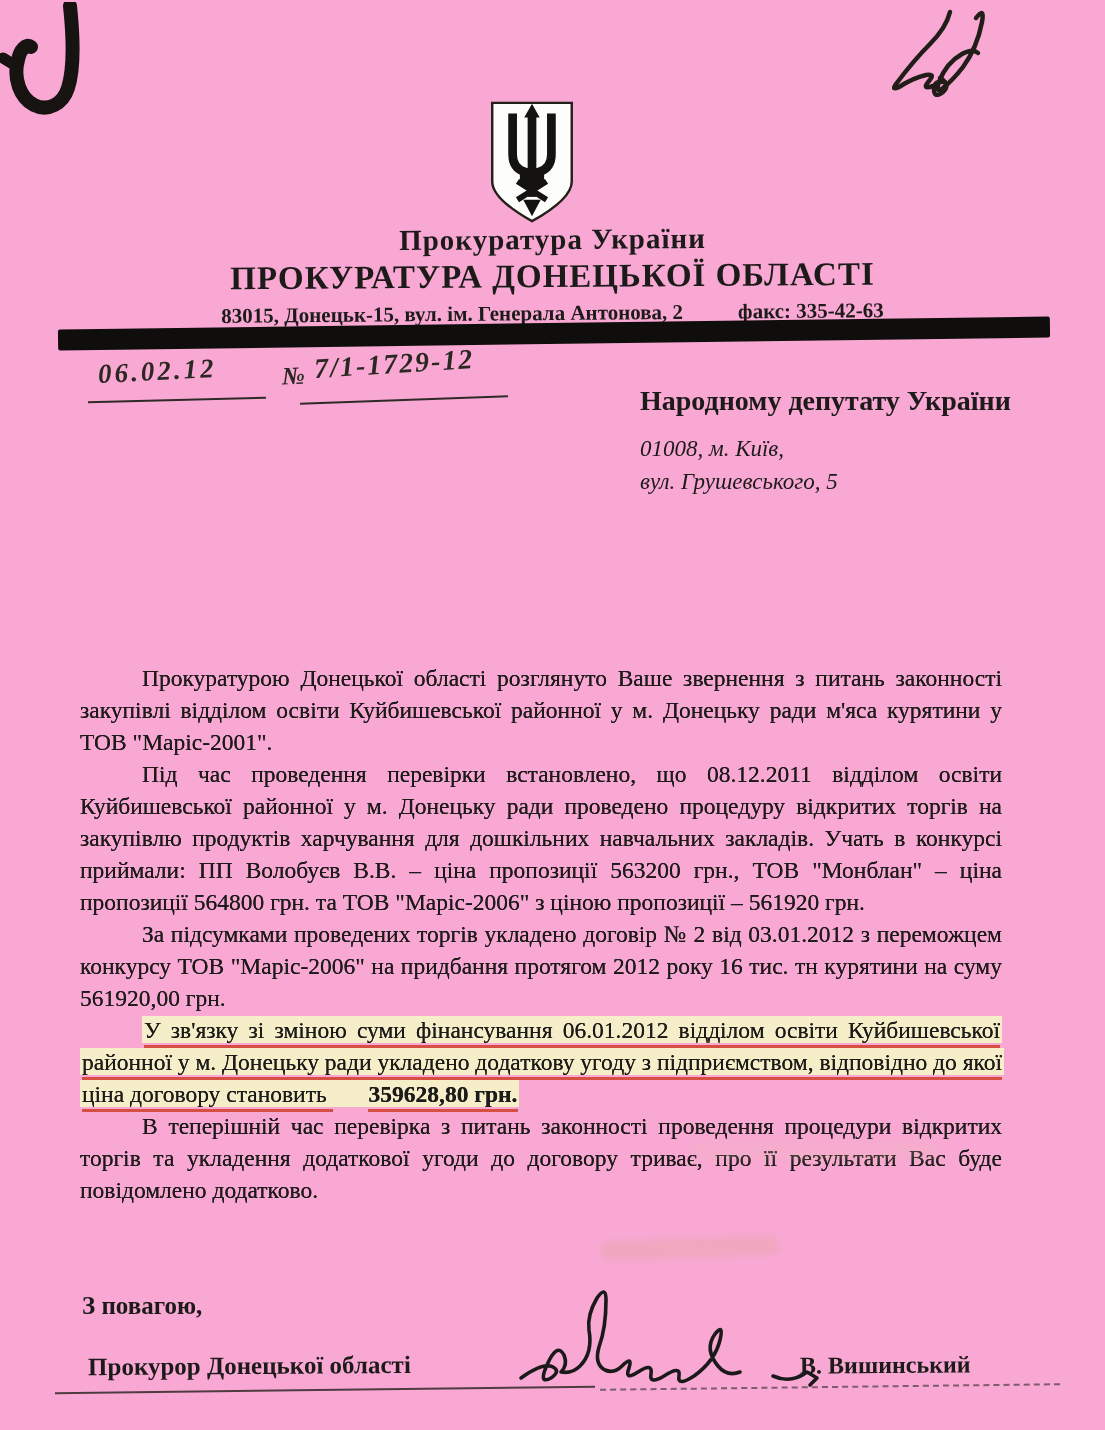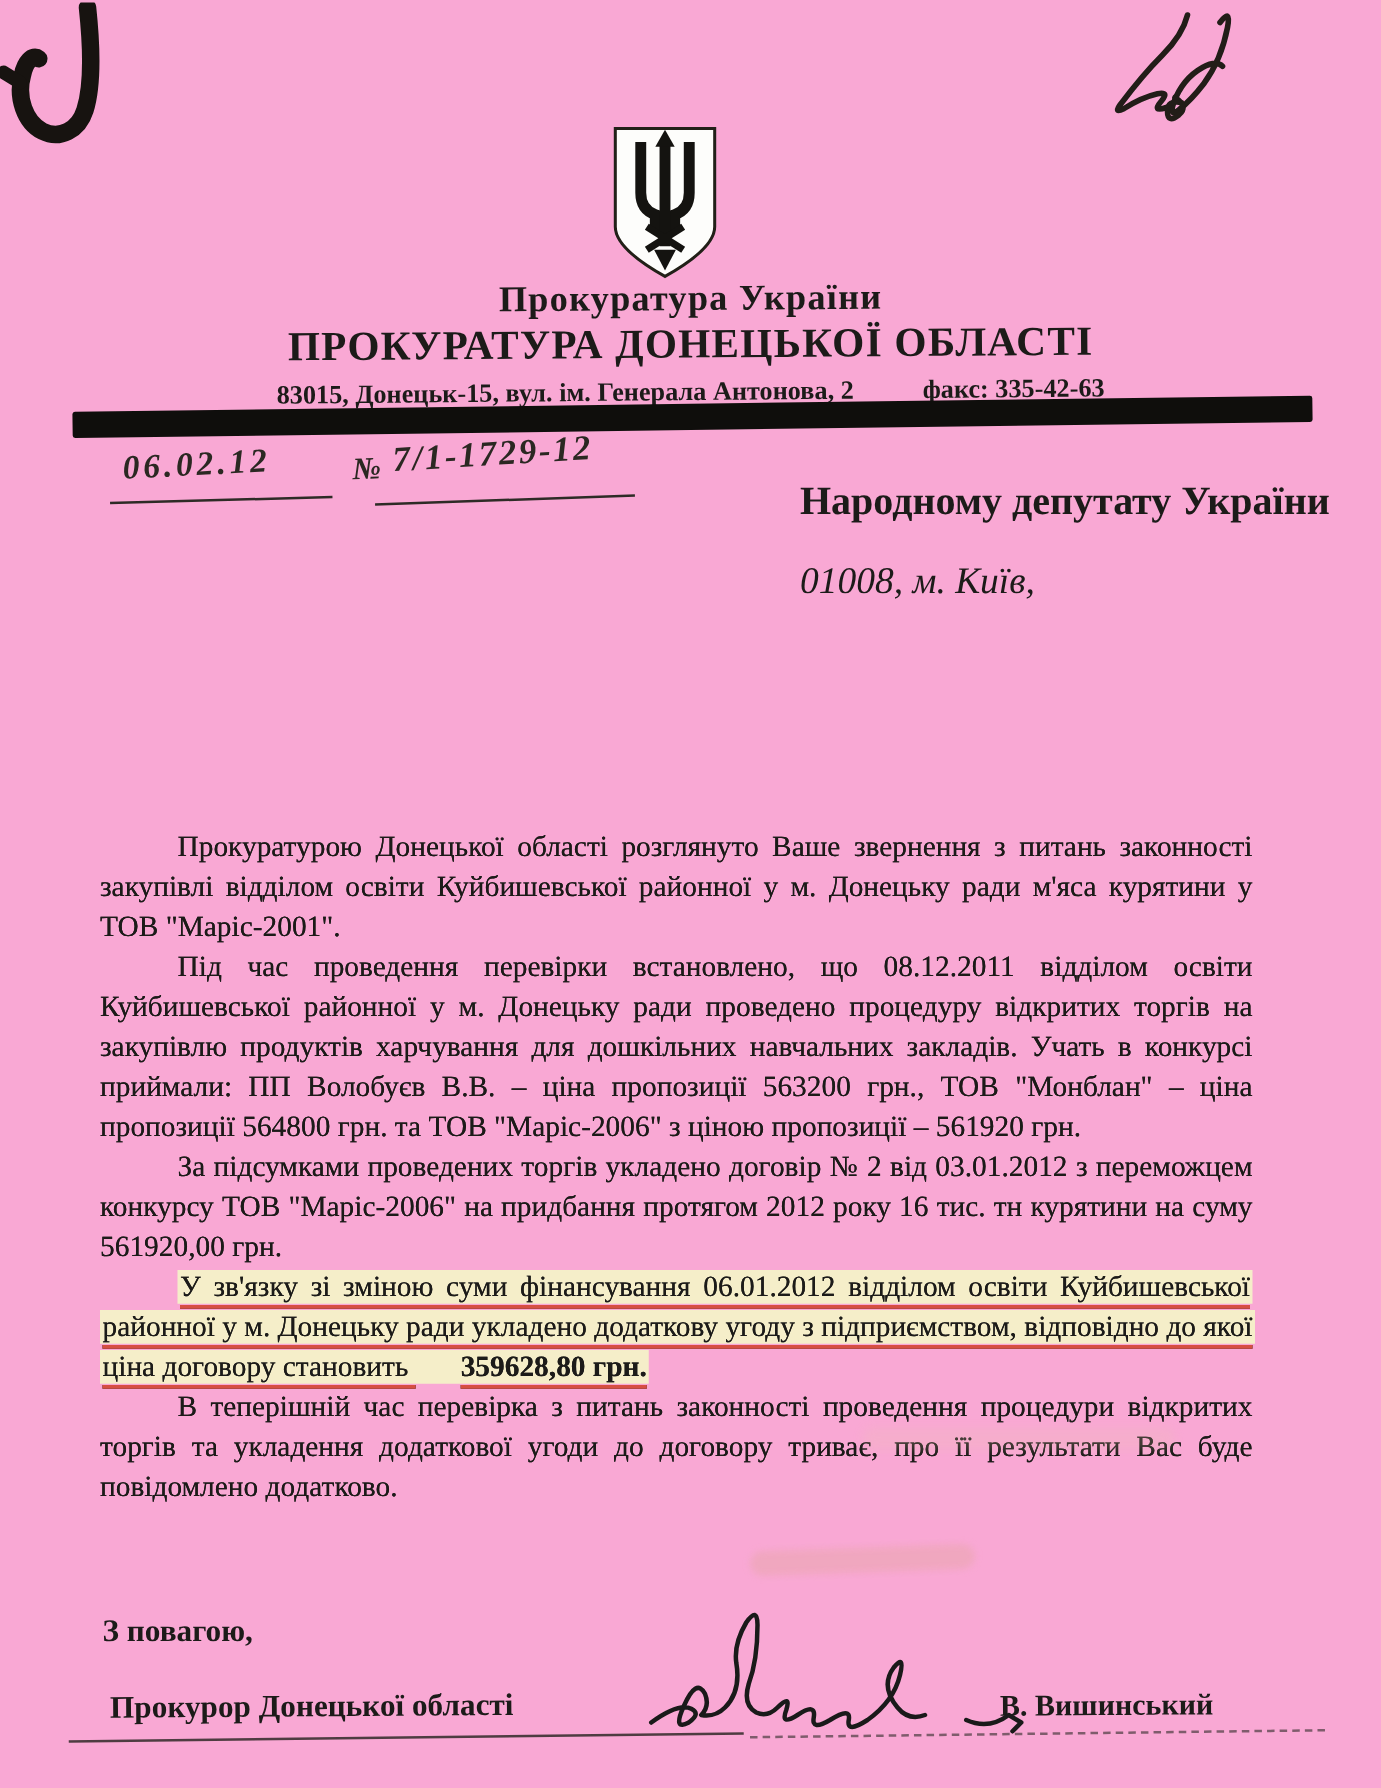--- a/index.html
+++ b/index.html
@@ -23,22 +23,22 @@
     transform:rotate(-0.75deg);border-radius:2px;}
   
   .hand{font-style:italic;font-weight:bold;color:#2b2822;letter-spacing:3px;}
   .ref-date{top:356px;left:98px;font-size:27px;transform:rotate(-3deg);}
   .ref-no-sign{top:362px;left:282px;font-size:25px;transform:rotate(-2deg);}
   .ref-number{top:348px;left:314px;font-size:28px;transform:rotate(-3.5deg);letter-spacing:2px;}
   .ref-underline1{top:399px;left:88px;width:178px;border-top:2.5px solid #2e2b26;transform:rotate(-1.5deg);}
   .ref-underline2{top:399px;left:300px;width:208px;border-top:2.5px solid #2e2b26;transform:rotate(-2deg);}
   
   .recipient{top:383px;left:640px;width:430px;}
-  .recipient .r-main{font-size:32px;font-weight:bold;line-height:35px;}
-  .recipient .r-addr{margin-top:30px;font-size:30px;font-style:italic;line-height:33px;}
+  .recipient .r-main{font-size:28px;font-weight:bold;line-height:35px;}
+  .recipient .r-addr{margin-top:14px;font-size:23px;font-style:italic;line-height:33px;}
   
   .salutation{top:604px;left:0;width:1080px;text-align:center;font-size:26px;font-weight:bold;}
   
   .body-text{top:662px;left:80px;width:922px;font-size:23.5px;line-height:32px;
     text-align:justify;text-shadow:0 0 0.4px currentColor;}
   .body-text p{margin:0;text-indent:62px;}
   .hl-inner{
     background:#f5eec9;
     text-decoration:underline;
     text-decoration-color:#d64f42;
@@ -103,20 +103,21 @@
   <div class="abs hand ref-date">06.02.12</div>
   <div class="abs hand ref-no-sign">№</div>
   <div class="abs hand ref-number">7/1-1729-12</div>
   <div class="abs ref-underline1"></div>
   <div class="abs ref-underline2"></div>
 
   <div class="abs recipient">
     <div class="r-main">Народному депутату України</div>
     <div class="r-addr">
       <div>01008, м. Київ,</div>
+      <div>вул. Грушевського, 5</div>
     </div>
   </div>
 
 
   <div class="abs body-text">
     <p>Прокуратурою Донецької області розглянуто Ваше звернення з питань законності закупівлі відділом освіти Куйбишевської районної у м. Донецьку ради м'яса курятини у ТОВ "Маріс-2001".</p>
     <p>Під час проведення перевірки встановлено, що 08.12.2011 відділом освіти Куйбишевської районної у м. Донецьку ради проведено процедуру відкритих торгів на закупівлю продуктів харчування для дошкільних навчальних закладів. Учать в конкурсі приймали: ПП Волобуєв В.В.  – ціна пропозиції 563200 грн., ТОВ "Монблан" – ціна пропозиції 564800 грн. та ТОВ "Маріс-2006" з ціною пропозиції – 561920 грн.</p>
     <p>За підсумками проведених торгів укладено договір № 2 від 03.01.2012 з переможцем конкурсу ТОВ "Маріс-2006" на придбання протягом 2012 року 16 тис. тн курятини на суму 561920,00 грн.</p>
     <p><span class="hl-inner"><span>У зв'язку зі зміною суми фінансування 06.01.2012 відділом освіти Куйбишевської районної у м. Донецьку ради укладено додаткову угоду з підприємством, відповідно до якої ціна договору становить </span><span class="hl-amount">359628,80 грн.</span></span></p>
     <p>В теперішній час перевірка з питань законності проведення процедури відкритих торгів та укладення додаткової угоди до договору триває, про її результати Вас буде повідомлено додатково.</p>

